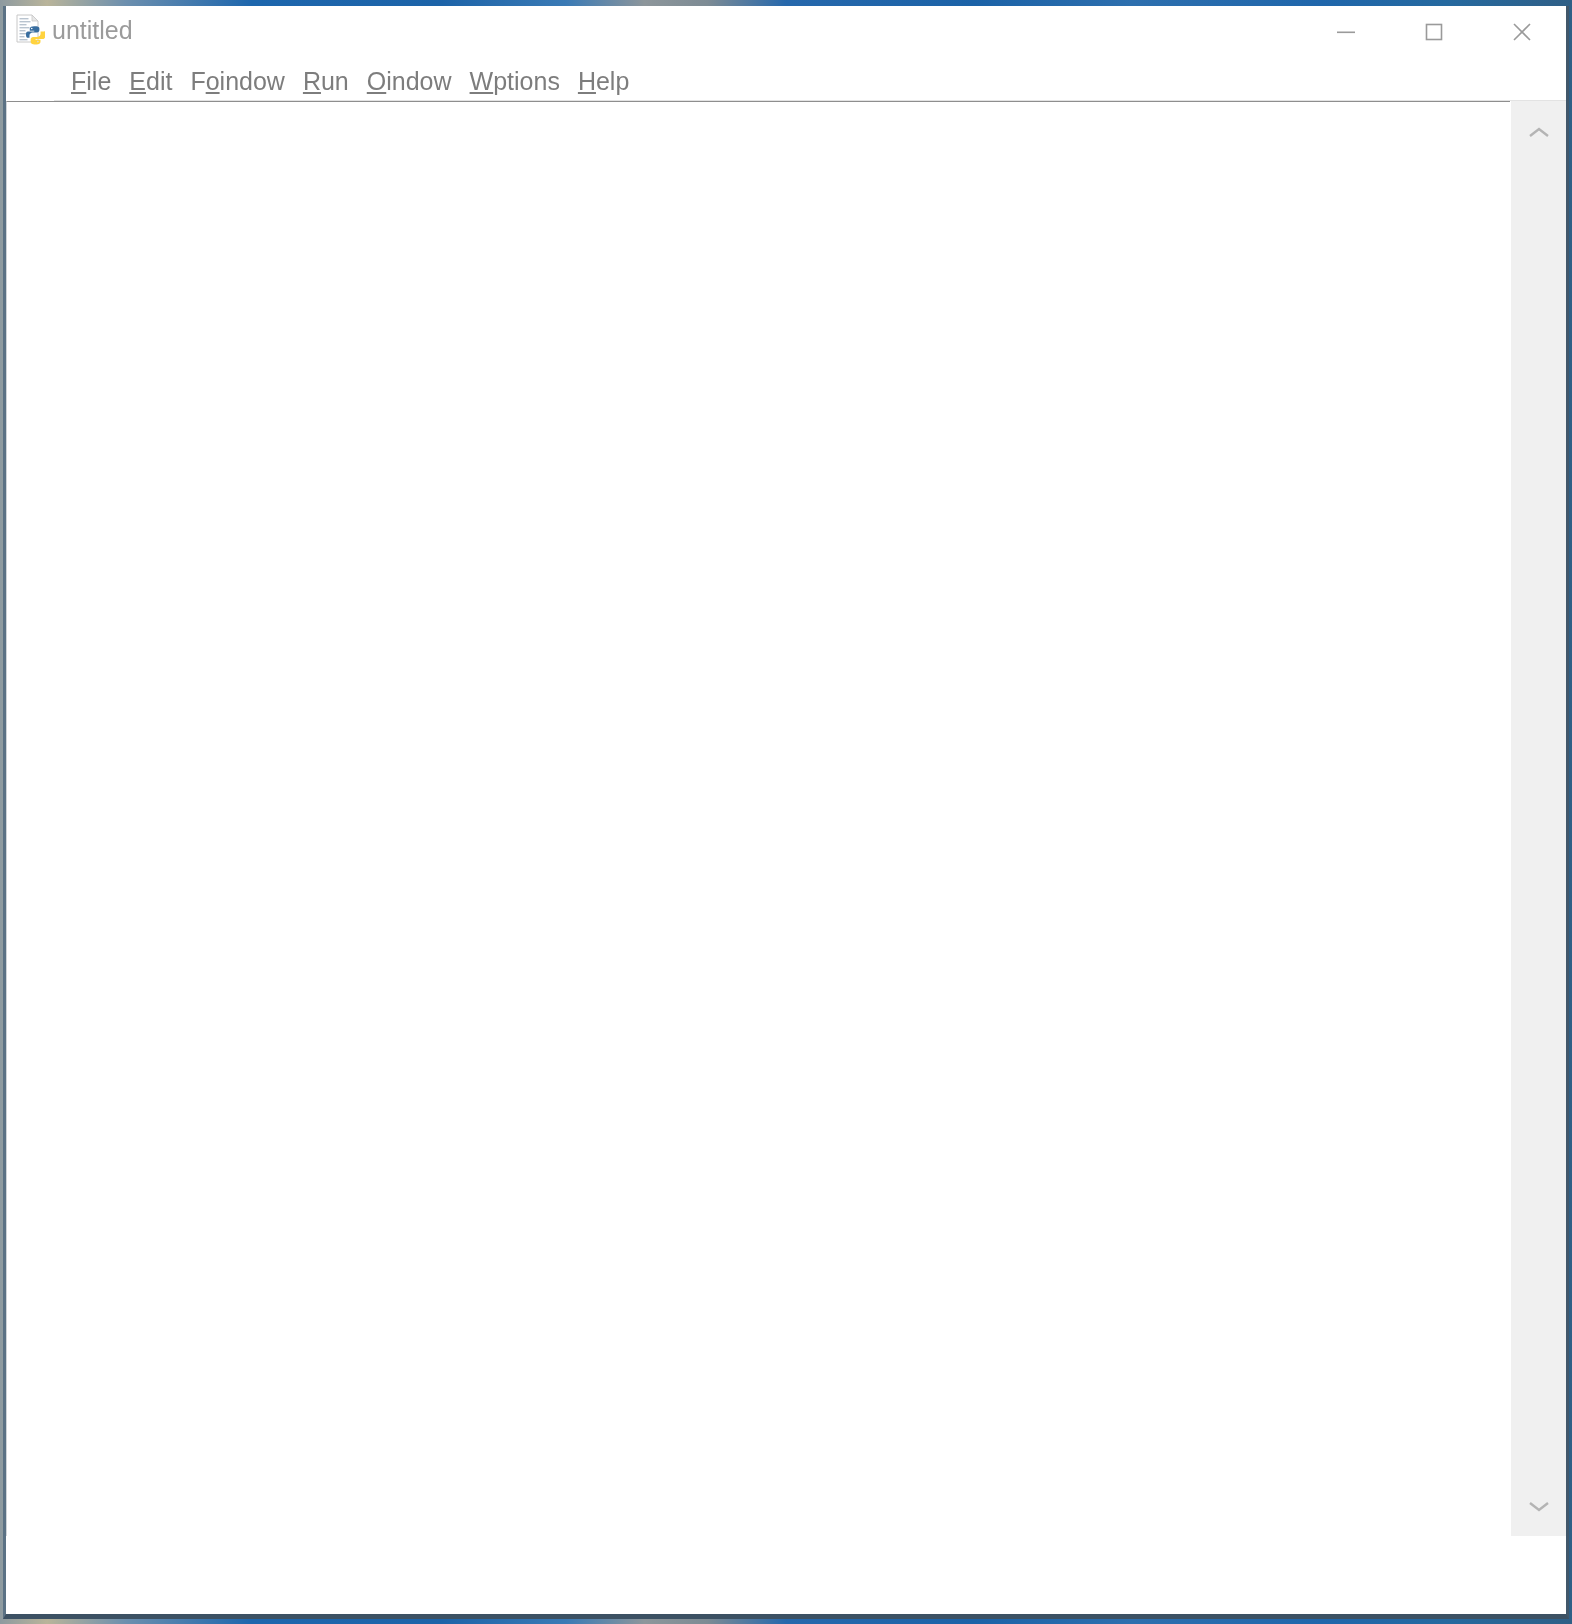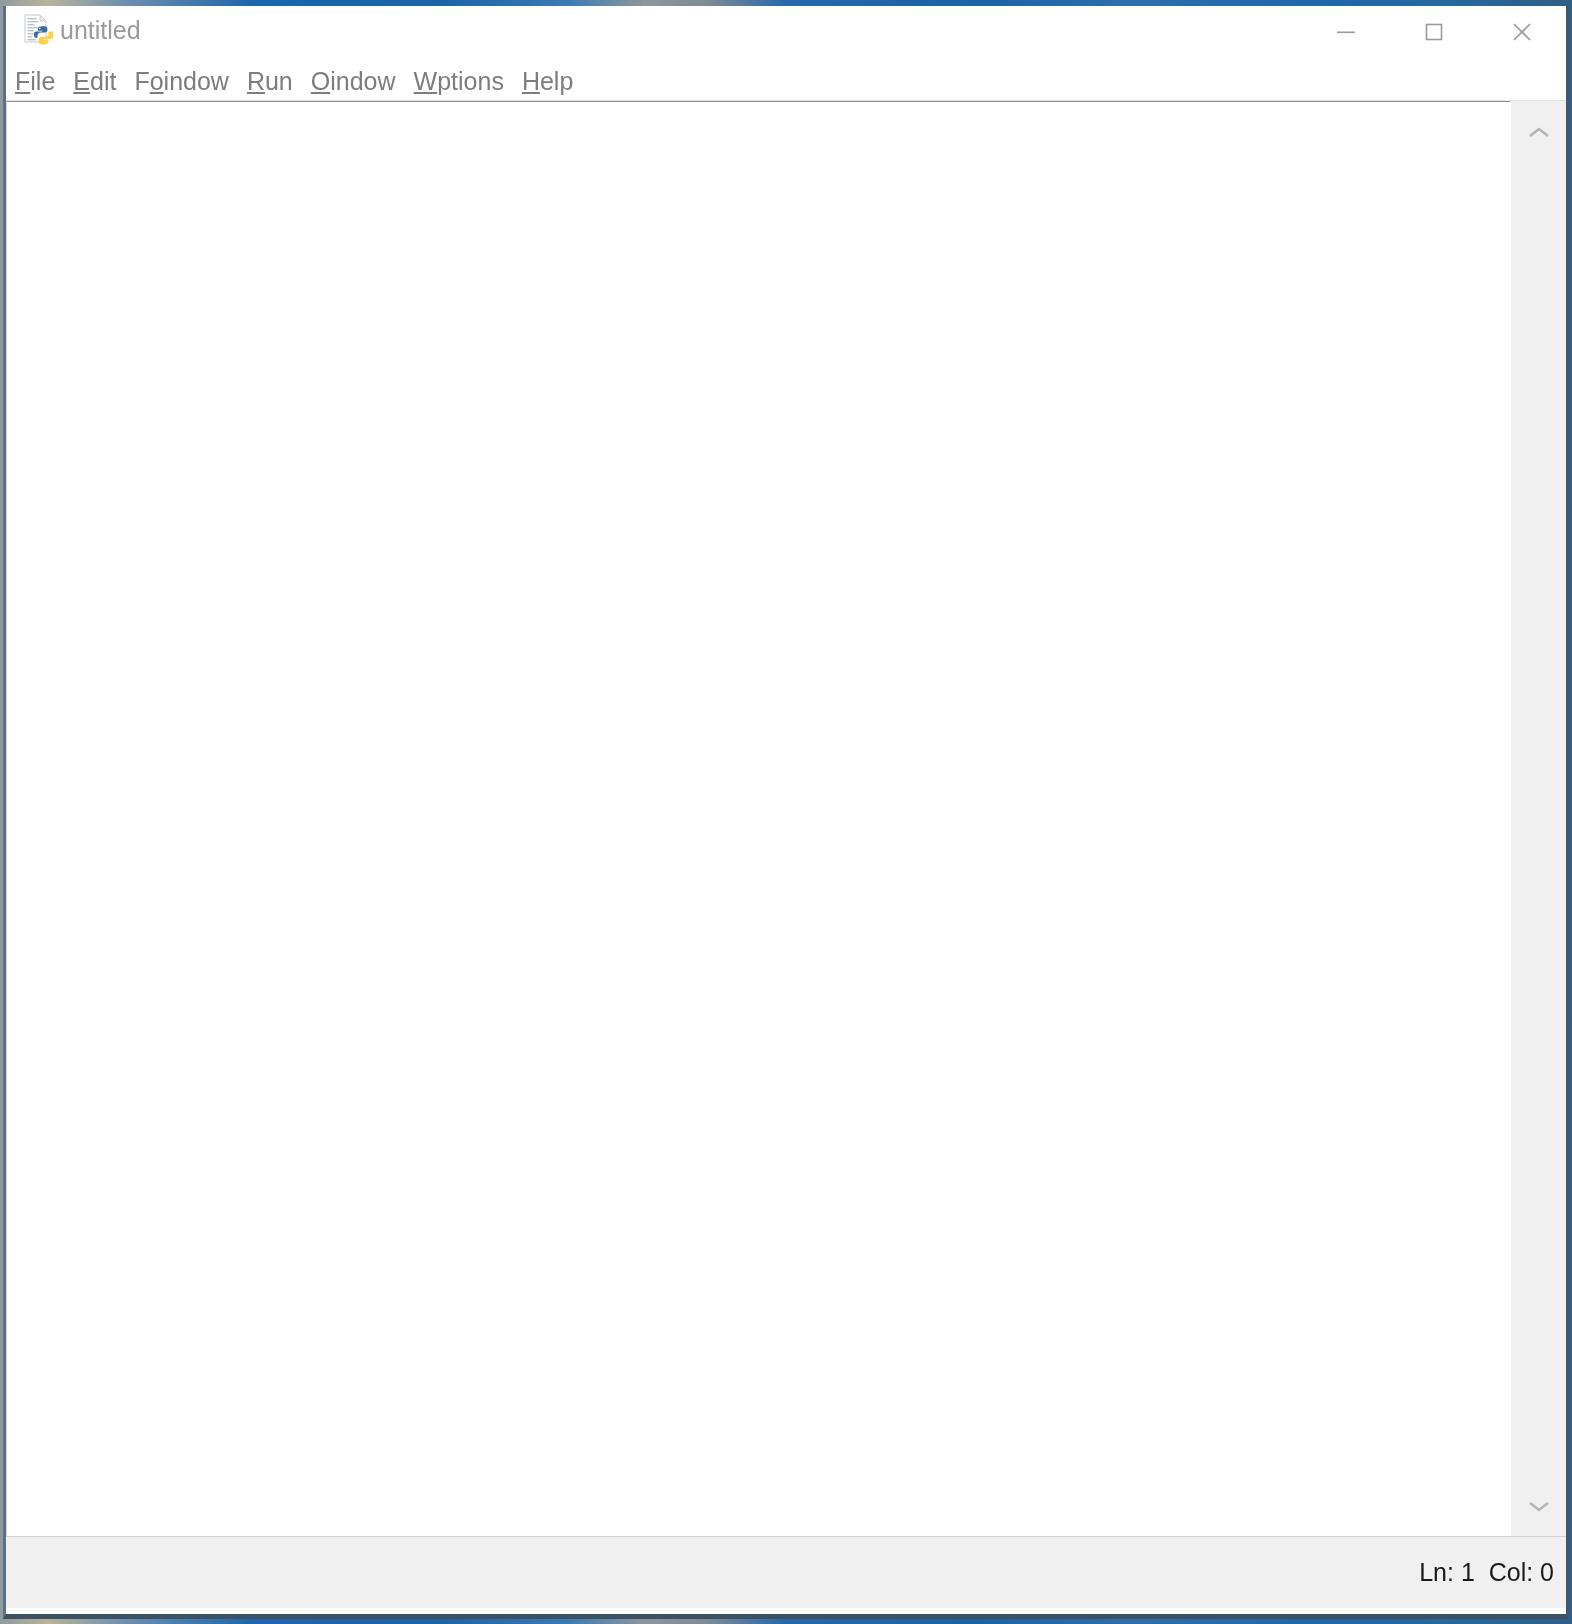--- a/index.html
+++ b/index.html
@@ -46,21 +46,20 @@
     height: 55px;
     background: #ffffff;
     display: flex;
     align-items: flex-start;
   }
   #title-left {
     display: flex;
     align-items: flex-end;
     padding-left: 9px;
     padding-top: 8px;
-    margin-left: 8px;
   }
   #app-icon {
     position: relative;
     width: 30px;
     height: 32px;
     flex: none;
     margin-right: 7px;
   }
   #title-text {
     font-size: 25px;
@@ -87,21 +86,23 @@
   }
   .win-btn svg { display: block; }
 
   
   #menubar {
     height: 40px;
     background: #ffffff;
     border-bottom: 1px solid #e3e3e3;
     display: flex;
     align-items: center;
-    box-sizing: border-box;
+    padding-left: 8px;
+    box-sizing: border-box;
+    margin-left: 48px;
   }
   .menu-item {
     font-size: 25px;
     color: #7d7d7d;
     padding: 0 9px;
     line-height: 30px;
     white-space: nowrap;
     cursor: default;
   }
   .menu-item .mn { text-decoration: underline; }
@@ -261,17 +262,14 @@
       <div class="scroll-arrow" id="scroll-down">
         <span>
           <svg width="26" height="16" viewBox="0 0 26 16">
             <polyline points="4,5 13,12 22,5" fill="none" stroke="#b4b4b4" stroke-width="2.4"></polyline>
           </svg>
         </span>
       </div>
     </div>
   </div>
 
-  <div id="statusbar">
-    <span id="status-text">Ln: 1  Col: 0</span>
-  </div>
 
 </div>
 
 </body></html>

